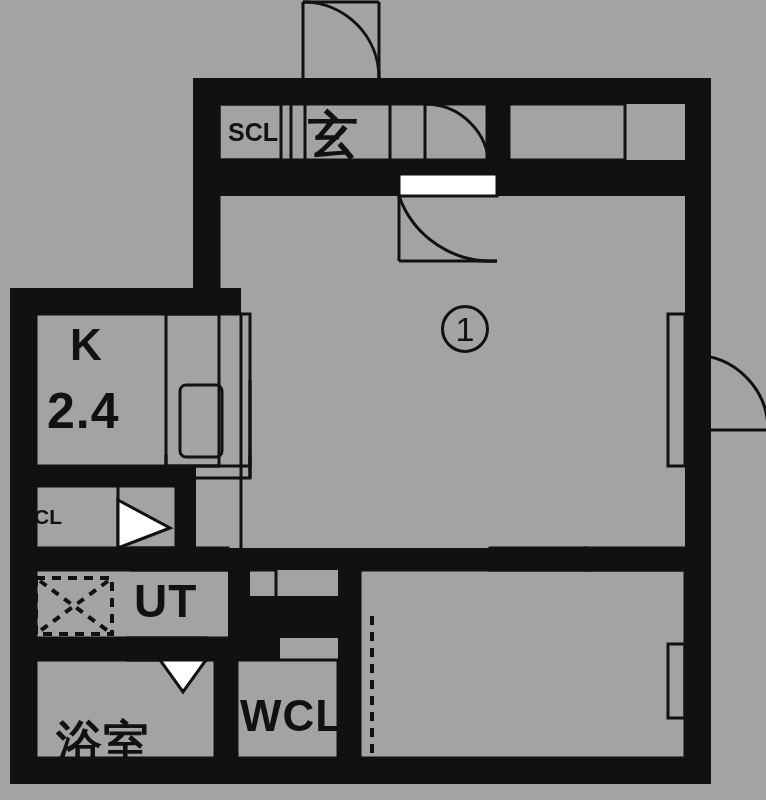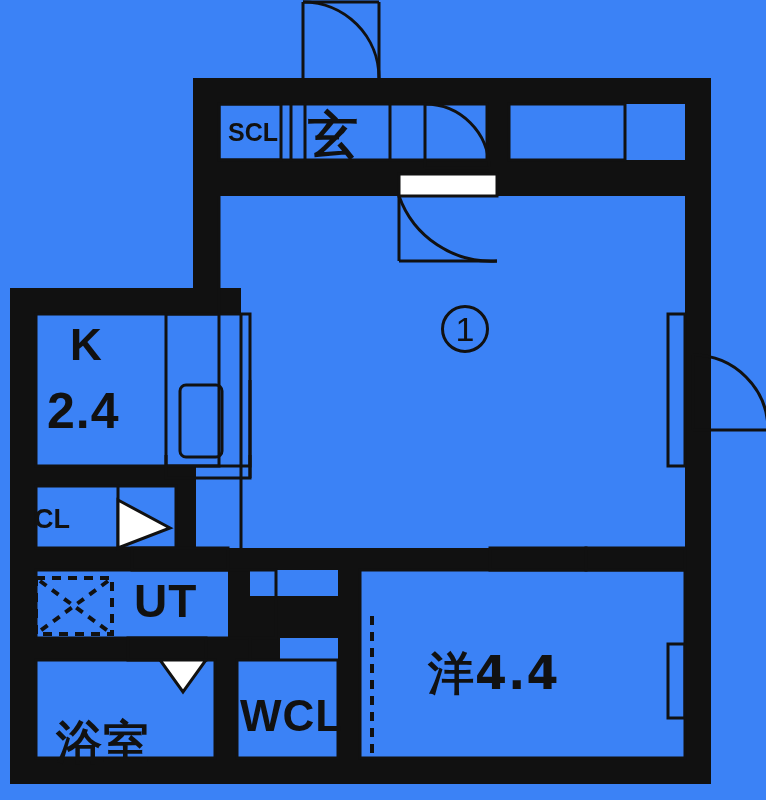--- a/index.html
+++ b/index.html
@@ -6,42 +6,42 @@
   html, body {
     margin: 0;
     padding: 0;
     background: #ffffff;
     font-family: "Liberation Sans", "DejaVu Sans", sans-serif;
   }
   #plan-root {
     position: relative;
     width: 766px;
     height: 800px;
-    background: #3b82f6;
+    background: #a3a3a3;
     overflow: hidden;
   }
   #plan-svg {
     display: block;
     width: 766px;
     height: 800px;
   }
   .room-label {
     position: absolute;
     color: #111111;
     font-weight: 700;
     white-space: nowrap;
     line-height: 1;
     user-select: none;
   }
   .lbl-scl   { font-size: 25px; letter-spacing: 0px; }
   .lbl-gen   { font-size: 50px; font-family: "DejaVu Sans", sans-serif; }
   .lbl-wc    { font-size: 48px; letter-spacing: 1px; }
   .lbl-k     { font-size: 44px; }
   .lbl-k24   { font-size: 50px; letter-spacing: 1px; text-align: center; }
-  .lbl-cl    { font-size: 27px; text-align: right; }
+  .lbl-cl    { font-size: 21px; text-align: right; }
   .lbl-ut    { font-size: 46px; letter-spacing: 1px; }
   .lbl-bath  { font-size: 46px; font-family: "DejaVu Sans", sans-serif; letter-spacing: 1px; }
   .lbl-wcl   { font-size: 44px; letter-spacing: 1px; }
   .lbl-ld    { font-size: 50px; letter-spacing: 1px; }
   .lbl-yo    { font-size: 46px; font-family: "DejaVu Sans", sans-serif; letter-spacing: 1px; }
   .lbl-num   { font-size: 34px; font-weight: 400; }
   .marker-circle {
     position: absolute;
     border: 3px solid #111111;
     border-radius: 50%;
@@ -205,19 +205,18 @@
 
   <div class="room-label lbl-cl" style="left:34px; top:506px;">CL</div>
 
   <div class="room-label lbl-ut" style="left:134px; top:578px;">UT</div>
 
   <div class="room-label lbl-bath" style="left:56px; top:694px;margin-top:25px;">浴室</div>
 
   <div class="room-label lbl-wcl" style="left:240px; top:694px;">WCL</div>
 
 
-  <div class="room-label lbl-yo" style="left:428px; top:650px;">洋4.4</div>
 
   <div class="marker-circle" style="left:441px; top:305px; width:48px; height:48px;">
     <span class="lbl-num">1</span>
   </div>
 
 </div>
 
 </body></html>

